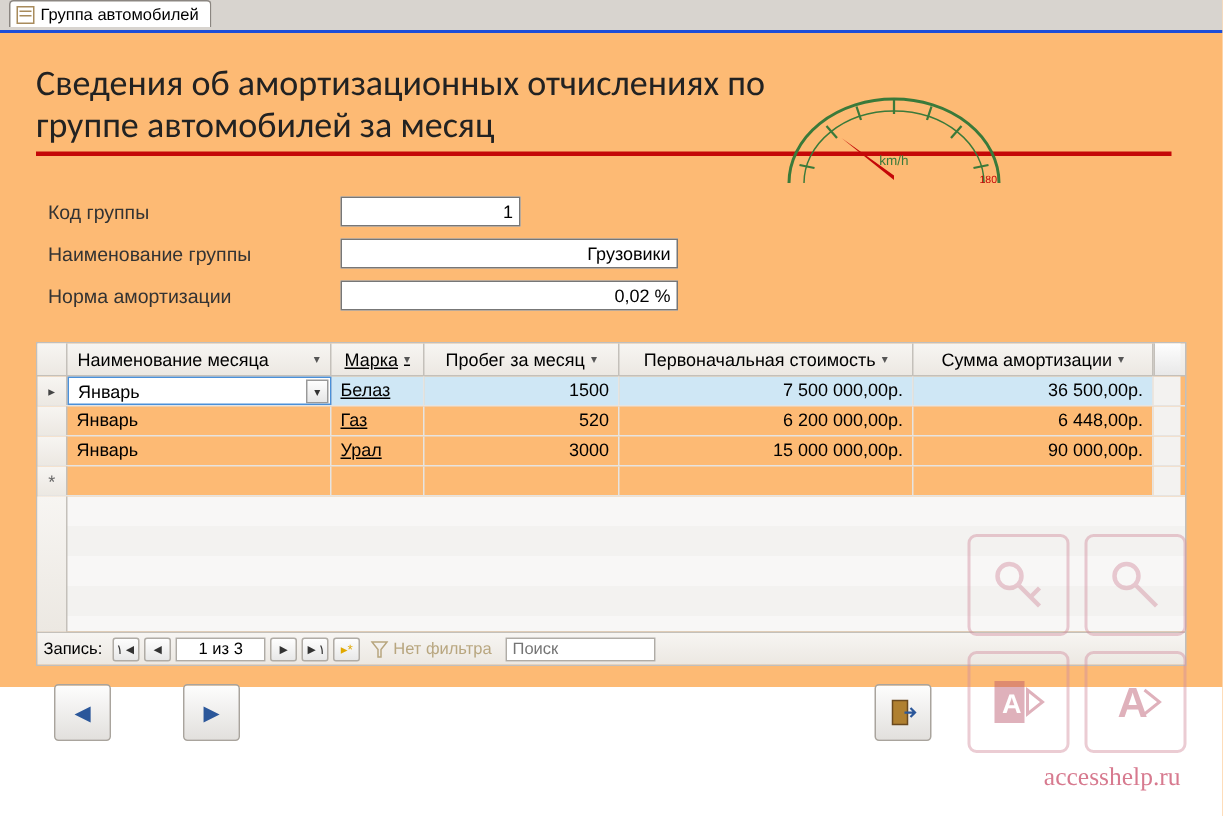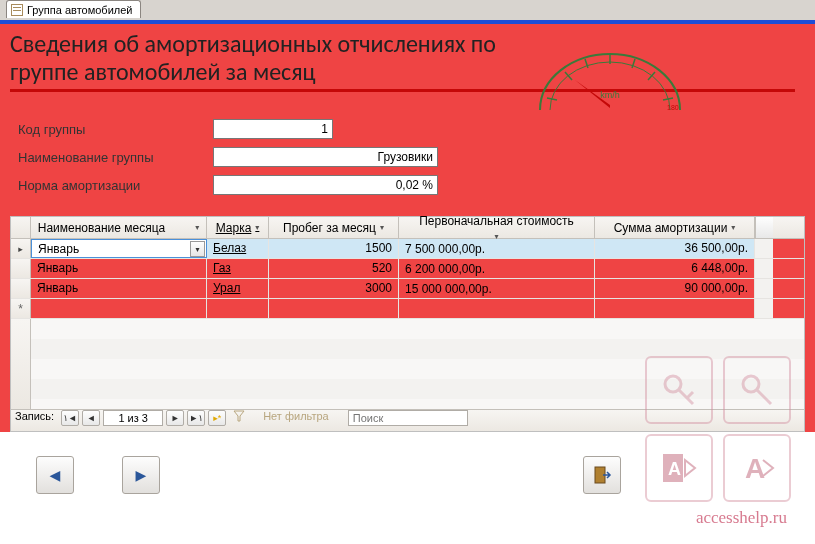--- a/index.html
+++ b/index.html
@@ -36,23 +36,23 @@
     background: #fff;
     border: 1px solid #a88b5c;
     position: relative;
   }
   .tab-icon::before, .tab-icon::after {
     content: ""; position: absolute; background: #a88b5c; height: 1px; left: 1px; right: 1px;
   }
   .tab-icon::before { top: 2px; }
   .tab-icon::after { top: 5px; }
   .form-body {
-    background: #ef4444;
-    padding: 0;
-    border-top: 4px solid #1d4ed8;
+    background: #fdba74;
+    padding: 14px;
+    border-top: 2px solid #1d4ed8;
   }
   .header-area {
     padding: 6px 10px 0 10px;
     position: relative;
   }
   h1.title {
     font-family: "Calibri", "Segoe UI", sans-serif;
     font-weight: 400;
     font-size: 24px;
     color: #222;
@@ -177,21 +177,21 @@
     );
     display: flex;
   }
   .grid-filler .sel-col {
     width: 20px;
     border-right: 1px solid #c4c0ba;
     background: linear-gradient(#f7f5f2, #ece8e2);
   }
   .record-nav {
     display: flex;
-    align-items: flex-start;
+    align-items: center;
     height: 22px;
     background: linear-gradient(#f7f5f2, #ece8e2);
     border-top: 1px solid #c4c0ba;
     padding: 0 4px;
     gap: 3px;
     font-size: 11px;
   }
   .record-nav .lbl { margin-right: 4px; }
   .nav-btn {
     width: 18px; height: 16px;
@@ -210,33 +210,33 @@
     height: 16px;
     border: 1px solid #b0aca6;
     background: #fff;
     text-align: center;
     font-size: 11px;
     padding: 0 2px;
   }
   .filter-box {
     display: flex;
     align-items: center;
-    gap: 18px;
+    gap: 3px;
     color: #b8a67f;
     margin-left: 4px;
   }
   .search-box {
-    width: 120px;
+    width: 100px;
     height: 16px;
     border: 1px solid #b0aca6;
     background: #fff;
     font-size: 11px;
     color: #999;
     padding: 0 4px;
-    margin-left: 16px;
+    margin-left: 6px;
   }
   .nav-buttons-large {
     position: absolute;
     left: 36px;
     bottom: 50px;
     display: flex;
     gap: 48px;
   }
   .big-btn {
     width: 38px; height: 38px;
@@ -284,21 +284,21 @@
   .wm-box {
     border: 2px solid #d38fa0;
     border-radius: 6px;
     display: flex;
     align-items: center;
     justify-content: center;
   }
   .c-month { width: 176px; gap: 30px; }
   .c-brand { width: 62px; text-decoration: underline; }
   .c-mileage { width: 130px; }
-  .c-cost { width: 196px; flex-direction: column; }
+  .c-cost { width: 196px; }
   .c-amort { width: 160px; }
   .scroll-hint {
     width: 18px;
     background: linear-gradient(#fefefe, #e8e8e8);
     border-left: 1px solid #c4c0ba;
   }
 </style>
 </head>
 <body>
 

